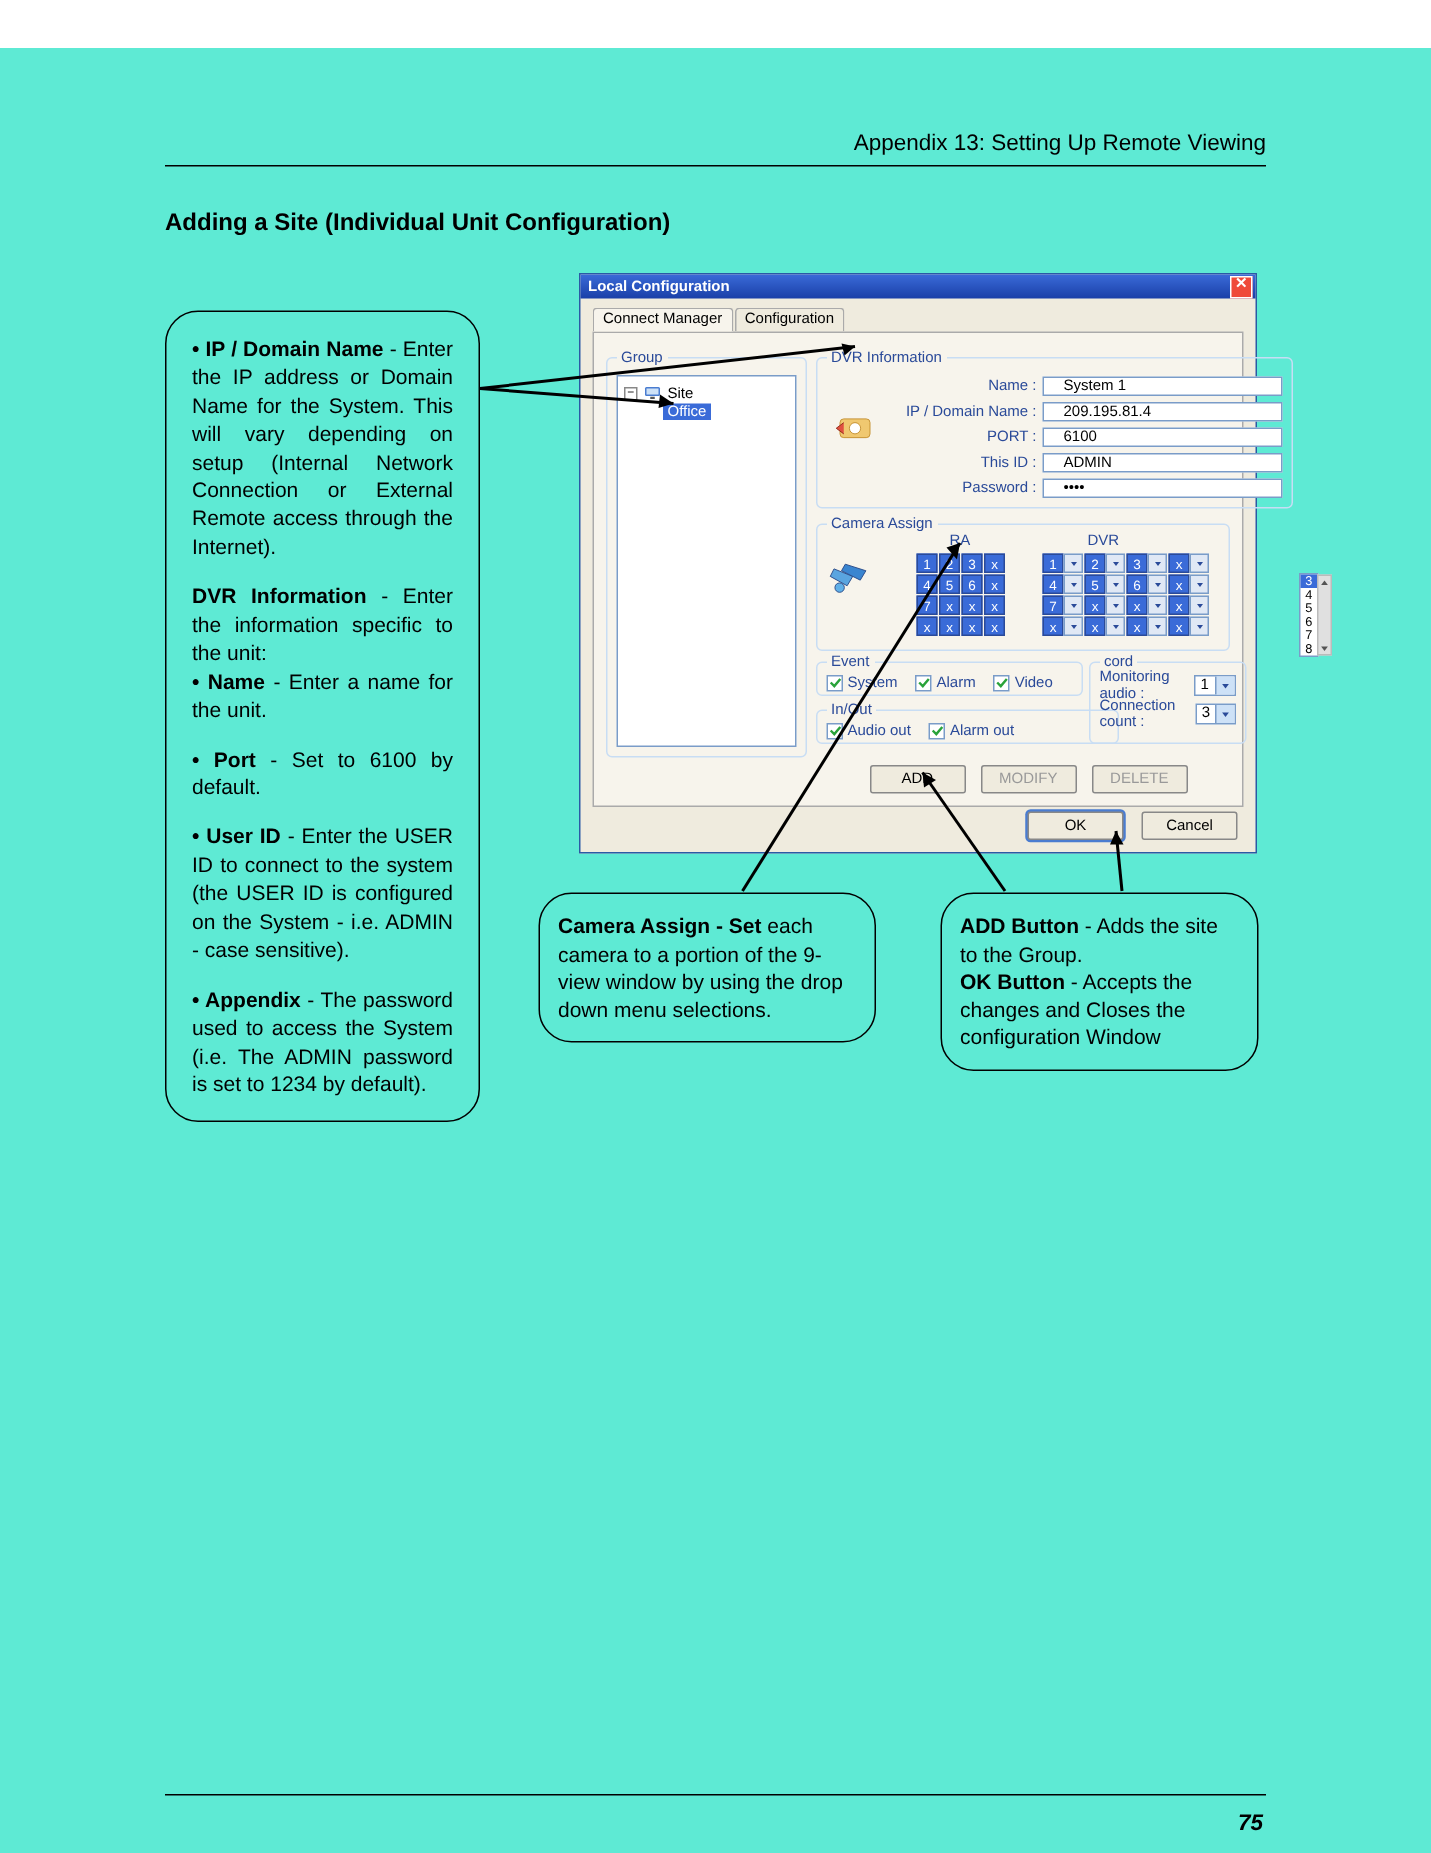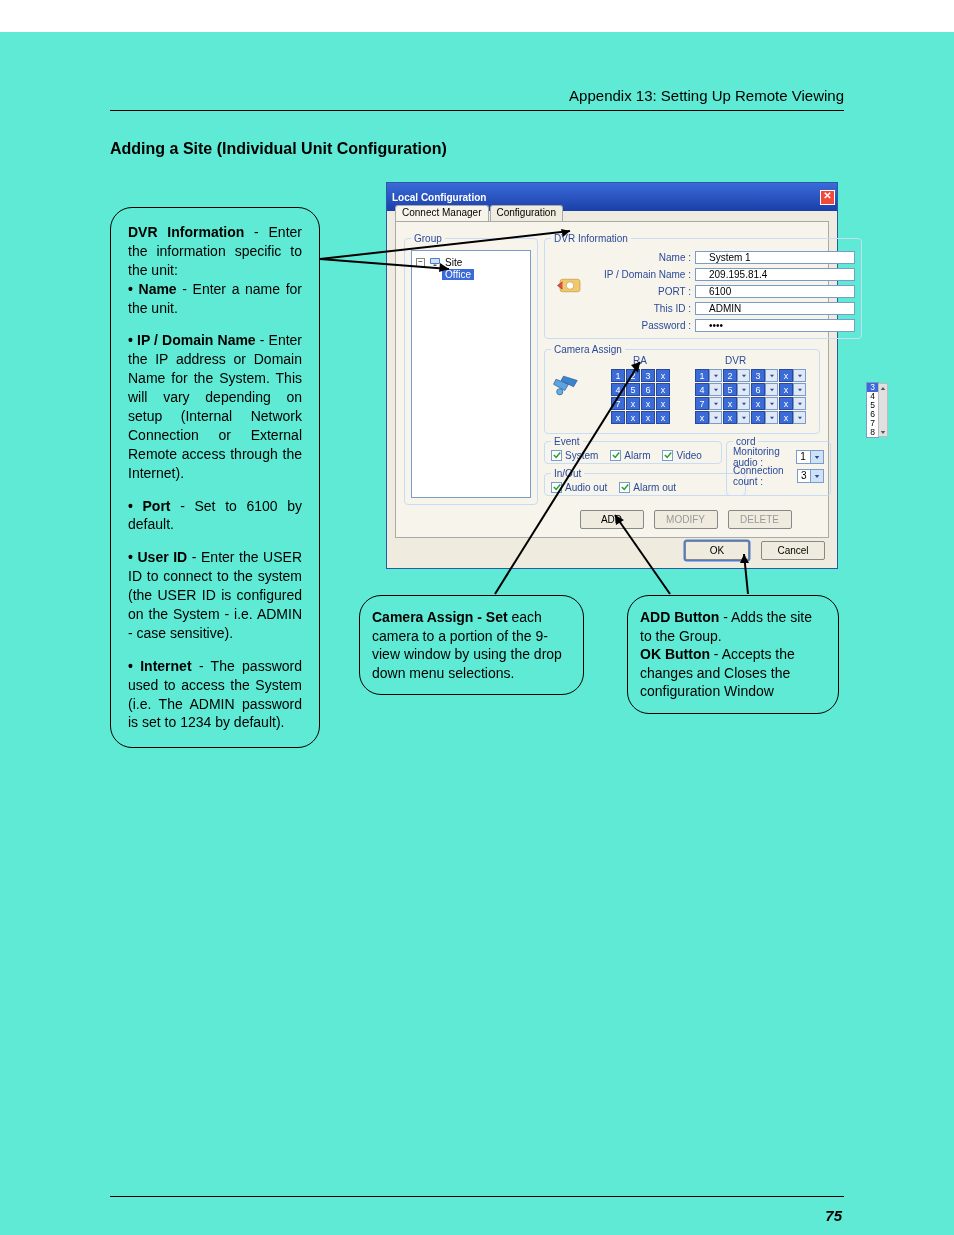--- a/index.html
+++ b/index.html
@@ -99,21 +99,21 @@
     width: 452px;
     height: 387px;
     border: 1.5px solid #2a5aa5;
     background: #efebde;
     font-family: Tahoma, Arial, sans-serif;
     font-size: 10px;
     color: #2a4a99;
     box-sizing: border-box;
   }
   .titlebar {
-    height: 28px;
+    height: 16px;
     background: linear-gradient(#3a6bd8, #1a3fa8);
     color: #fff;
     display: flex;
     align-items: center;
     justify-content: space-between;
     padding: 0 2px 0 5px;
     font-weight: bold;
     font-size: 10px;
   }
   .titlebar .closebtn {
@@ -428,34 +428,34 @@
 
   <div class="running-head">Appendix 13: Setting Up Remote Viewing</div>
   <div class="top-rule"></div>
   <div class="bottom-rule"></div>
   <div class="page-number">75</div>
 
   <div class="heading">Adding a Site (Individual Unit Configuration)</div>
 
   <div class="callout-left">
     <p>
+      <b>• IP / Domain Name</b><span> - Enter the IP address or Domain Name for the System. This will vary depending on setup (Internal Network Connection or External Remote access through the Internet).</span>
+    </p>
+    <p>
       <b>DVR Information</b><span> - Enter the information specific to the unit:</span><br>
       <b>• Name</b><span> - Enter a name for the unit.</span>
-    </p>
-    <p>
-      <b>• IP / Domain Name</b><span> - Enter the IP address or Domain Name for the System. This will vary depending on setup (Internal Network Connection or External Remote access through the Internet).</span>
     </p>
     <p>
       <b>• Port</b><span> - Set to 6100 by default.</span>
     </p>
     <p>
       <b>• User ID</b><span> - Enter the USER ID to connect to the system (the USER ID is configured on the System - i.e. ADMIN - case sensitive).</span>
     </p>
     <p>
-      <b>• Internet</b><span> - The password used to access the System (i.e. The ADMIN password is set to 1234 by default).</span>
+      <b>• Appendix</b><span> - The password used to access the System (i.e. The ADMIN password is set to 1234 by default).</span>
     </p>
   </div>
 
   <div id="callout-camera" class="callout-small">
     <b>Camera Assign - Set</b><span> each camera to a portion of the 9-view window by using the drop down menu selections.</span>
   </div>
 
   <div id="callout-buttons" class="callout-small">
     <b>ADD Button</b><span> - Adds the site to the Group.</span><br>
     <b>OK Button</b><span> - Accepts the changes and Closes the configuration Window</span>

